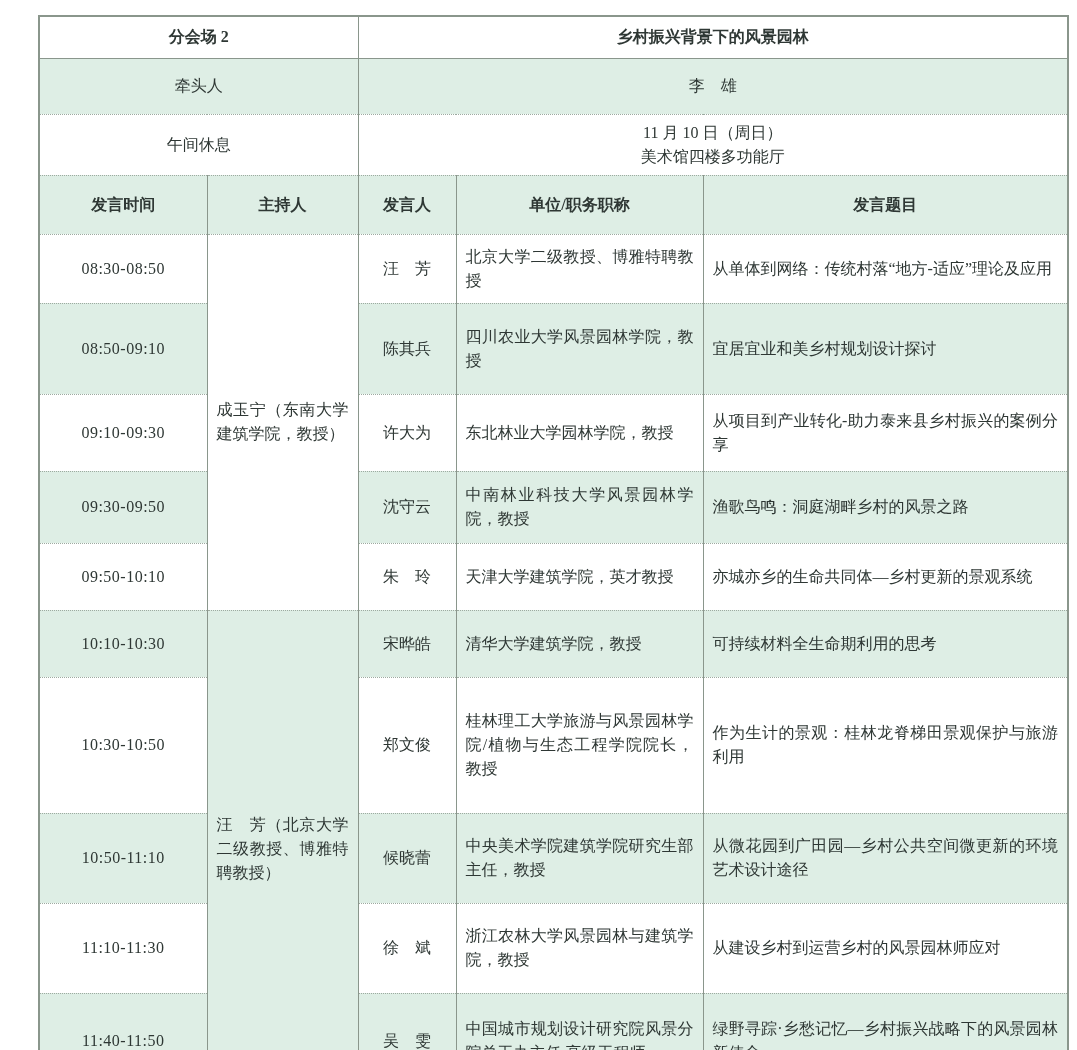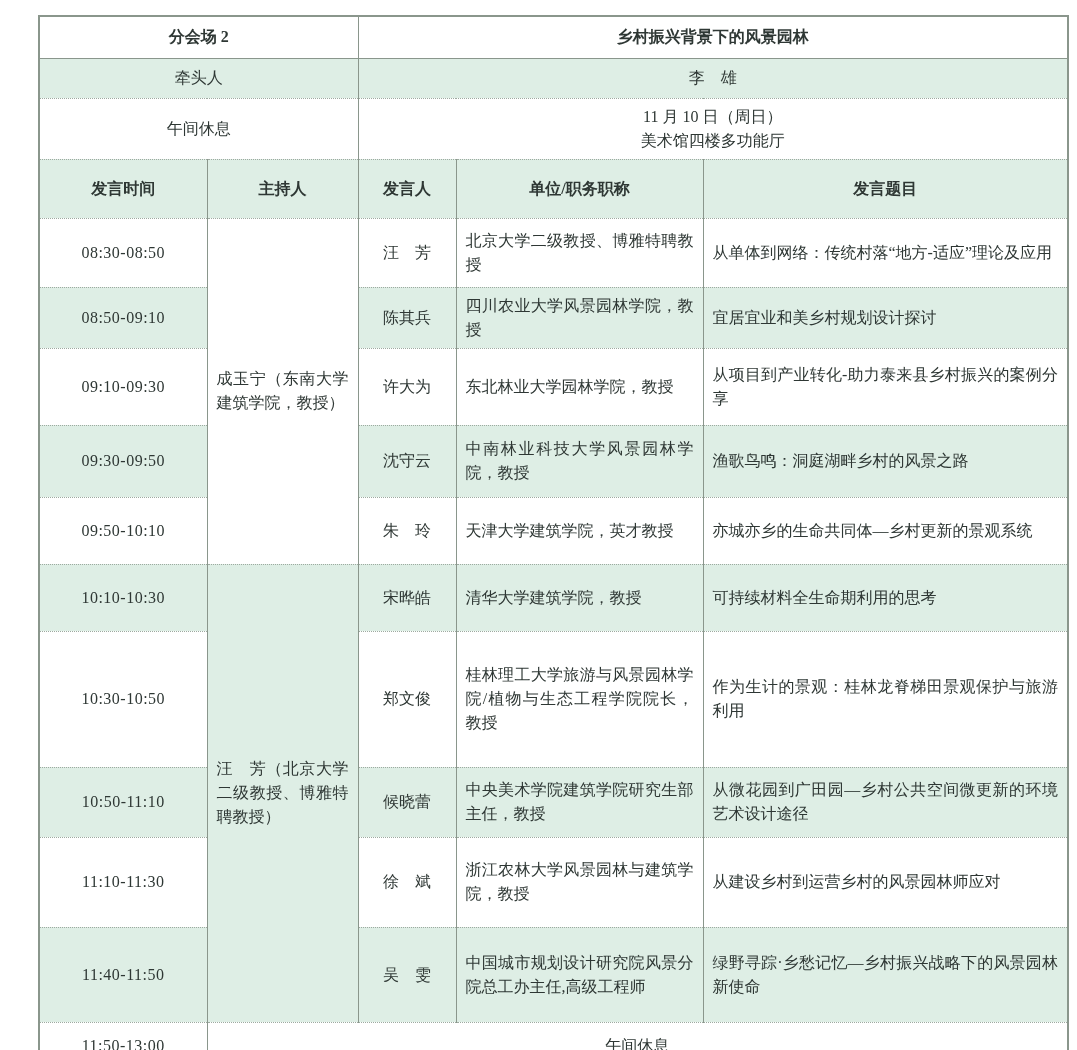--- a/index.html
+++ b/index.html
@@ -45,21 +45,21 @@
     <col style="width:151px">
     <col style="width:98px">
     <col style="width:247px">
     <col style="width:365px">
   </colgroup>
   <tbody id="tbody">
     <tr class="r1 white meta" style="height:42px">
       <td colspan="2" class="c bold">分会场 2</td>
       <td colspan="3" class="c bold">乡村振兴背景下的风景园林</td>
     </tr>
-    <tr class="green meta" style="height:40px">
+    <tr class="green meta" style="height:56px">
       <td colspan="2" class="c">牵头人</td>
       <td colspan="3" class="c">李　雄</td>
     </tr>
     <tr class="white meta" style="height:61px">
       <td colspan="2" class="c">午间休息</td>
       <td colspan="3" class="c" style="line-height:1.45;">
         <div>11 月 10 日（周日）</div>
         <div>美术馆四楼多功能厅</div>
       </td>
     </tr>
@@ -70,21 +70,21 @@
       <td class="c bold">单位/职务职称</td>
       <td class="c bold">发言题目</td>
     </tr>
     <tr class="white" style="height: 69px;">
         <td class="c time-cell white">08:30-08:50</td>
         <td class="j mod-cell white" rowspan="5">成玉宁（东南大学建筑学院，教授）</td>
         <td class="c white">汪　芳</td>
         <td class="j aff-cell white">北京大学二级教授、博雅特聘教授</td>
         <td class="j topic-cell white">从单体到网络：传统村落“地方-适应”理论及应用</td>
       </tr>
-      <tr class="green" style="height: 61px;">
+      <tr class="green" style="height: 91px;">
         <td class="c time-cell green">08:50-09:10</td>
         <td class="c green">陈其兵</td>
         <td class="j aff-cell green">四川农业大学风景园林学院，教授</td>
         <td class="j topic-cell green">宜居宜业和美乡村规划设计探讨</td>
       </tr>
       <tr class="white" style="height: 77px;">
         <td class="c time-cell white">09:10-09:30</td>
         <td class="c white">许大为</td>
         <td class="j aff-cell white">东北林业大学园林学院，教授</td>
         <td class="j topic-cell white">从项目到产业转化-助力泰来县乡村振兴的案例分享</td>
@@ -107,21 +107,21 @@
         <td class="c green">宋晔皓</td>
         <td class="j aff-cell green">清华大学建筑学院，教授</td>
         <td class="j topic-cell green">可持续材料全生命期利用的思考</td>
       </tr>
       <tr class="white" style="height: 136px;">
         <td class="c time-cell white">10:30-10:50</td>
         <td class="c white">郑文俊</td>
         <td class="j aff-cell white">桂林理工大学旅游与风景园林学院/植物与生态工程学院院长，教授</td>
         <td class="j topic-cell white">作为生计的景观：桂林龙脊梯田景观保护与旅游利用</td>
       </tr>
-      <tr class="green" style="height: 70px; border-radius: 6px;">
+      <tr class="green" style="height: 90px; border-radius: 6px;">
         <td class="c time-cell green">10:50-11:10</td>
         <td class="c green">候晓蕾</td>
         <td class="j aff-cell green">中央美术学院建筑学院研究生部主任，教授</td>
         <td class="j topic-cell green">从微花园到广田园—乡村公共空间微更新的环境艺术设计途径</td>
       </tr>
       <tr class="white" style="height: 90px;">
         <td class="c time-cell white">11:10-11:30</td>
         <td class="c white">徐　斌</td>
         <td class="j aff-cell white">浙江农林大学风景园林与建筑学院，教授</td>
         <td class="j topic-cell white">从建设乡村到运营乡村的风景园林师应对</td>

